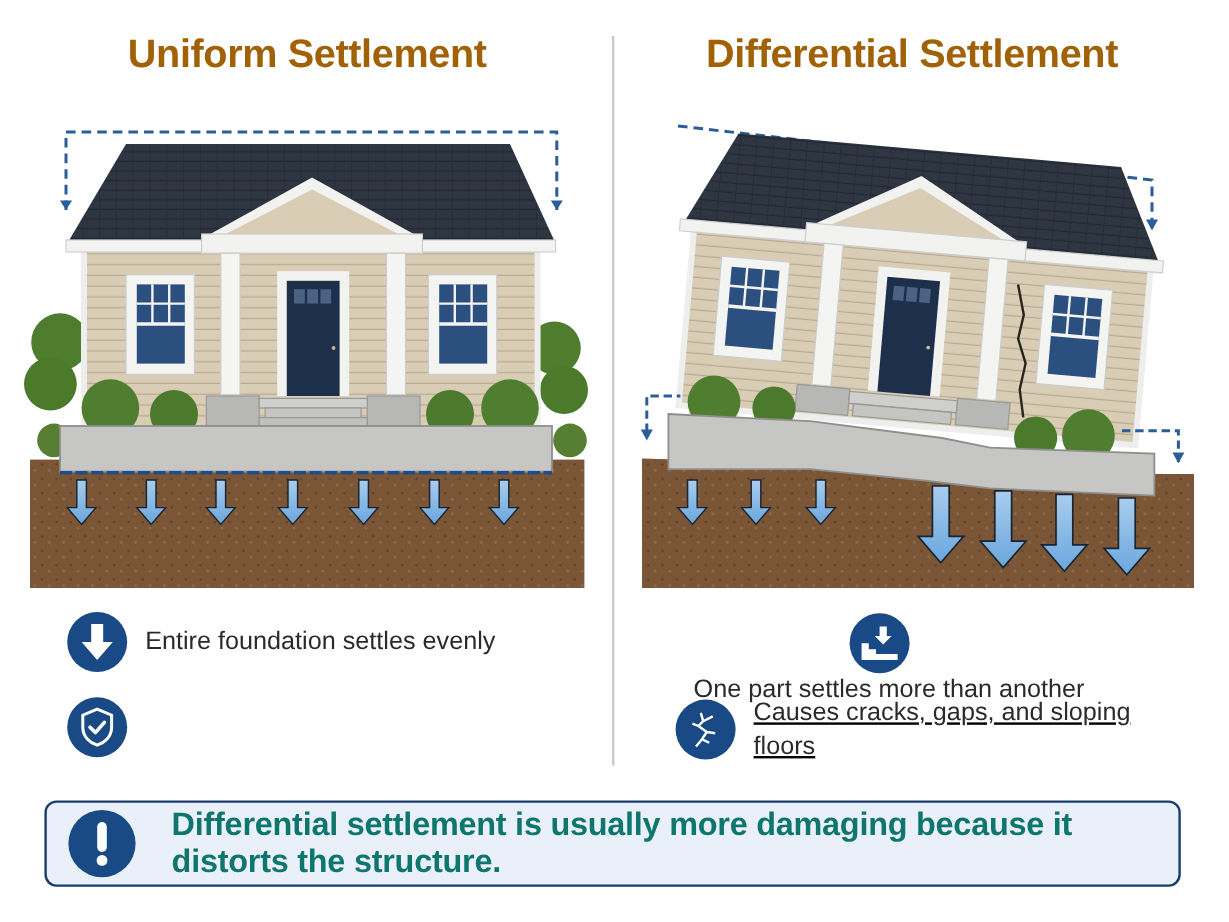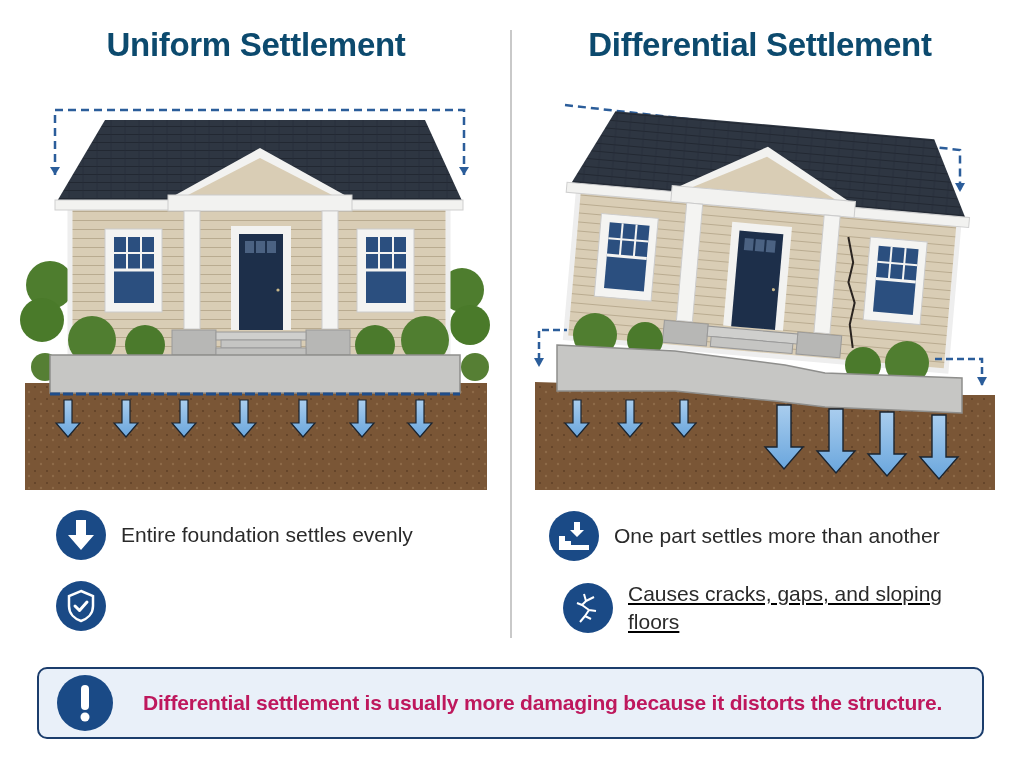--- a/index.html
+++ b/index.html
@@ -1,21 +1,21 @@
 <!DOCTYPE html>
 <html><head>
 <meta charset="utf-8">
 <style>
   * { box-sizing: border-box; margin: 0; padding: 0; }
   html, body { width: 1024px; height: 768px; background: #ffffff; overflow: hidden; }
   body { position: relative; font-family: "Liberation Sans", sans-serif; }
 
   .title {
     position: absolute; top: 26px; font-weight: bold; font-size: 33px;
-    color: #0c4a6e; text-align: center; letter-spacing: -0.3px;
+    color: #a16207; text-align: center; letter-spacing: -0.3px;
   }
   #title-left { left: 0; width: 512px; }
   #title-right { left: 512px; width: 496px; }
 
   .divider {
     position: absolute; left: 510px; top: 30px; width: 2px; height: 608px;
     background: #c9c9c9;
   }
 
   .illustration { position: absolute; }
@@ -27,36 +27,36 @@
   }
   .bullet-icon {
     width: 50px; height: 50px; border-radius: 50%; background: #1a4a86;
     display: flex; align-items: center; justify-content: center; flex-shrink: 0;
   }
   .bullet-text {
     margin-left: 15px; font-size: 21px; color: #2a2a2a; line-height: 28px;
   }
   #b1 { left: 56px; top: 510px; }
   #b2 { left: 56px; top: 581px; }
-  #b3 { left: 549px; top: 511px; }
+  #b3 { left: 563px; top: 511px; flex-direction: column; }
   #b4 { left: 563px; top: 580px; text-decoration: underline; }
   #b4 .bullet-text { width: 320px; }
 
   .callout {
     position: absolute; left: 37px; top: 667px; width: 947px; height: 72px;
     background: #e9f0f9; border: 2px solid #1b3d6c; border-radius: 10px;
     display: flex; align-items: center;
   }
   .callout-icon {
     width: 56px; height: 56px; border-radius: 50%; background: #1a4a86;
     margin-left: 18px; display: flex; align-items: center; justify-content: center;
     flex-shrink: 0;
   }
   .callout-text {
-    margin-left: 30px; font-size: 21px; font-weight: bold; color: #be185d;
+    margin-left: 30px; font-size: 27px; font-weight: bold; color: #0f766e;
     letter-spacing: -0.2px;
   }
 </style>
 </head>
 <body>
 
 <div class="title" id="title-left">Uniform Settlement</div>
 <div class="title" id="title-right">Differential Settlement</div>
 
 <div class="divider"></div>

